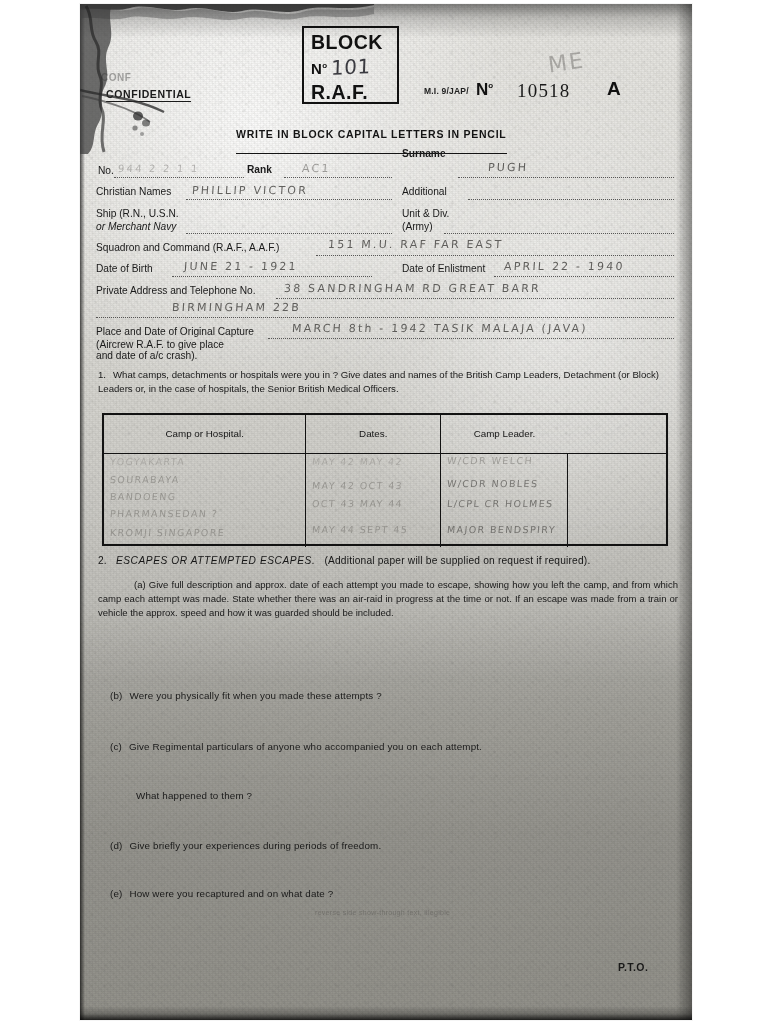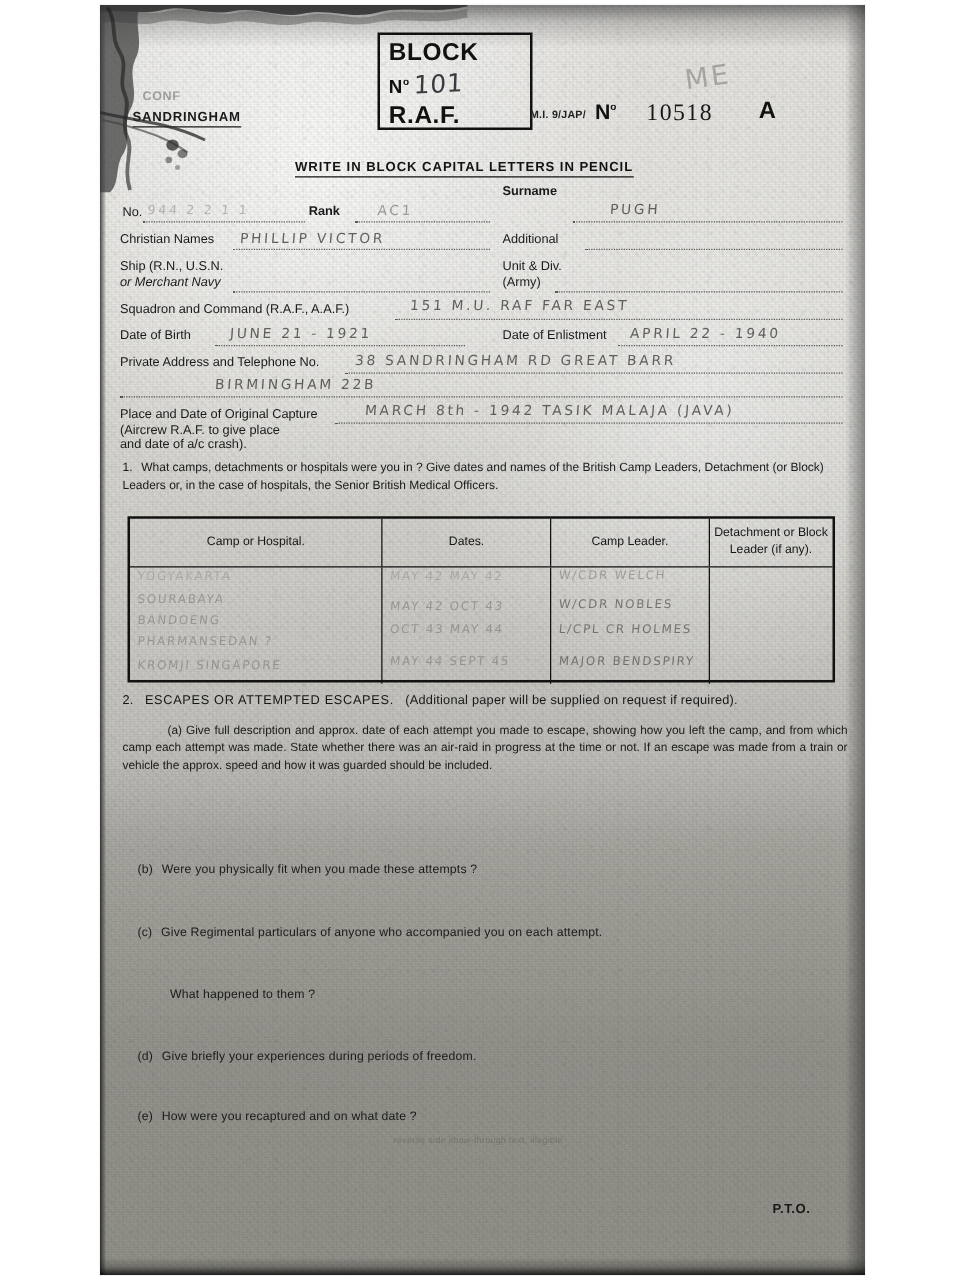--- a/index.html
+++ b/index.html
@@ -87,27 +87,27 @@
   }
 
   
   #confidential{
     position:absolute;left:26px;top:84px;
     font-size:10.5px;font-weight:700;letter-spacing:.6px;
     color:#1b1b1b;border-bottom:1.6px solid #1b1b1b;padding-bottom:1px;
     white-space:nowrap;
   }
   #confidential-ghost{
-    position:absolute;left:34px;top:68px;font-size:10px;font-weight:700;
+    position:absolute;left:21px;top:68px;font-size:10px;font-weight:700;
     color:rgba(40,40,40,.38);letter-spacing:.5px;
   }
 
   
   #blockstamp{
-    position:absolute;left:222px;top:22px;width:124px;height:78px;
+    position:absolute;left:222px;top:22px;width:97px;height:78px;
     border:2.6px solid #111;
     padding:2px 5px 0 7px;box-sizing:border-box;
   }
   #blockstamp .ln{
     display:flex;align-items:baseline;gap:3px;
     font-size:19.5px;font-weight:700;letter-spacing:.5px;line-height:1.27;
     color:#111;
   }
   #blockstamp .sm{font-size:15px;}
   #blockstamp sup{font-size:8px;vertical-align:super;}
@@ -134,21 +134,21 @@
   }
   #pencilscribble{
     position:absolute;left:468px;top:46px;
     font-family:"DejaVu Sans", sans-serif;font-size:22px;color:rgba(90,88,84,.40);
     transform:rotate(-8deg);letter-spacing:2px;
   }
 
   #instruction{
     position:absolute;left:156px;top:124px;
     font-size:10.5px;font-weight:700;letter-spacing:.75px;color:#141414;
-    border-bottom:1.5px solid #141414;padding-bottom:1px;
+    border-bottom:1.5px solid #141414;padding-bottom:13px;
   }
 
   
   .frow{position:absolute;font-size:10.2px;color:#1a1a1a;white-space:nowrap;text-align:center;}
   .fline{
     position:absolute;border-bottom:1px dotted rgba(45,45,45,.75);height:0;
   }
   .hand{
     position:absolute;
     font-family:"DejaVu Sans", sans-serif;
@@ -219,21 +219,21 @@
 </style>
 </head>
 <body>
 
 <div id="scan">
   <div id="paper">
 
     <div id="ink">
 
       <div id="confidential-ghost">CONF</div>
-      <div id="confidential">SANDRINGHAM</div>
+      <div id="confidential">CONFIDENTIAL</div>
 
       <div id="blockstamp">
         <div class="ln">
             <span>BLOCK</span>
           </div>
         <div class="ln">
           <span class="sm">N<sup>o</sup></span>
           <span class="handnum">101</span>
         </div>
         <div class="ln">
@@ -307,26 +307,20 @@
 
       <div id="q1">
         <span class="num">1.</span><span>What camps, detachments or hospitals were you in ?   Give dates and names of the British Camp Leaders,  Detachment (or Block) Leaders or, in the case of hospitals, the Senior British Medical Officers.</span>
       </div>
 
       <div id="camptable">
         <div class="hdr">
           <div class="c1">Camp or Hospital.</div>
           <div class="c2">Dates.</div>
           <div class="c3">Camp Leader.</div>
-          <div class="c4">
-            <span>
-              <span>Detachment or Block</span><br>
-              <span>Leader (if any).</span>
-            </span>
-          </div>
         </div>
         <div class="body">
           <div class="c1">
             <span class="cell-hand ff" style="top:2px;">YOGYAKARTA</span>
             <span class="cell-hand f" style="top:20px;">SOURABAYA</span>
             <span class="cell-hand f" style="top:37px;">BANDOENG</span>
             <span class="cell-hand f" style="top:54px;">PHARMANSEDAN ?</span>
             <span class="cell-hand f" style="top:73px;">KROMJI  SINGAPORE</span>
           </div>
           <div class="c2">
@@ -341,21 +335,21 @@
             <span class="cell-hand" style="top:44px;">L/CPL  CR  HOLMES</span>
             <span class="cell-hand" style="top:70px;">MAJOR  BENDSPIRY</span>
           </div>
           <div class="c4">
             <span class="cell-hand ff" style="top:4px;"></span>
           </div>
         </div>
       </div>
 
       <div id="s2head">
-        <span class="num">2.</span><span style="letter-spacing:.55px;">ESCAPES OR ATTEMPTED ESCAPES.</span>&nbsp;&nbsp;&nbsp;<span>(Additional paper will be supplied on request if required).</span>
+        <span class="num">2.</span><span style="letter-spacing:.55px;font-style:italic;">ESCAPES OR ATTEMPTED ESCAPES.</span>&nbsp;&nbsp;&nbsp;<span>(Additional paper will be supplied on request if required).</span>
       </div>
 
       <div id="s2a">
         <span style="margin-left:36px;">(a)</span>
         <span>Give full description and approx. date of each attempt you made to escape, showing how you left the camp,  and from which camp each attempt was made.   State whether there was an air-raid in progress at the time or not.   If  an escape was made from a train or vehicle the approx. speed and how it was guarded should be included.</span>
       </div>
 
       <div class="subq" style="left:30px;top:686px;">
         <span class="lbl">(b)</span><span>Were you physically fit when you made these attempts ?</span>
       </div>

